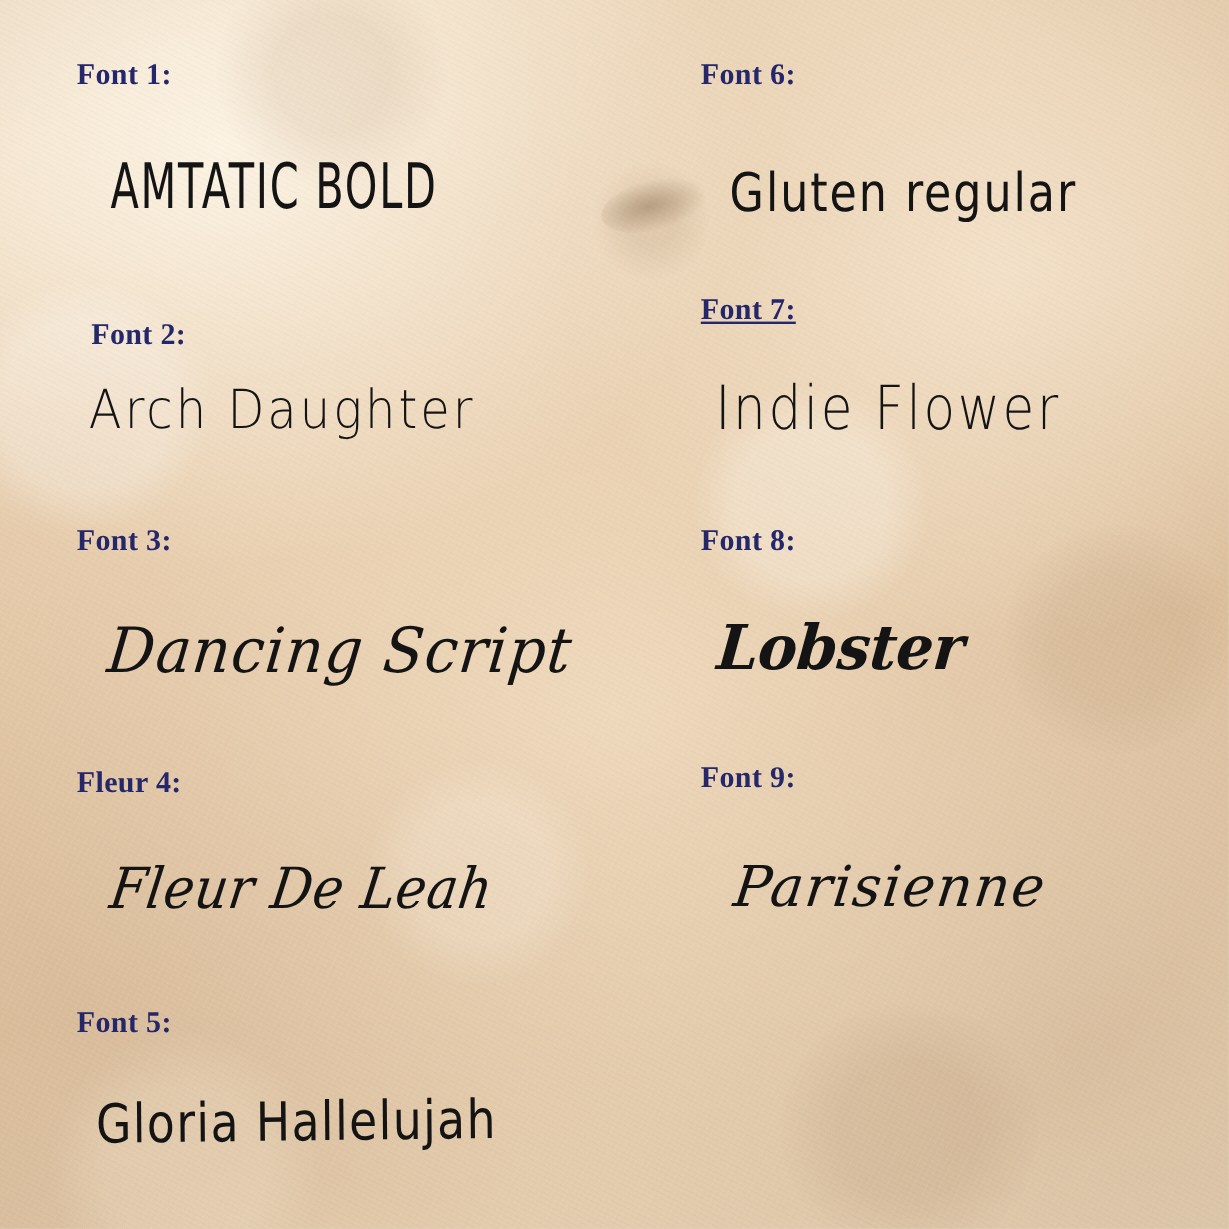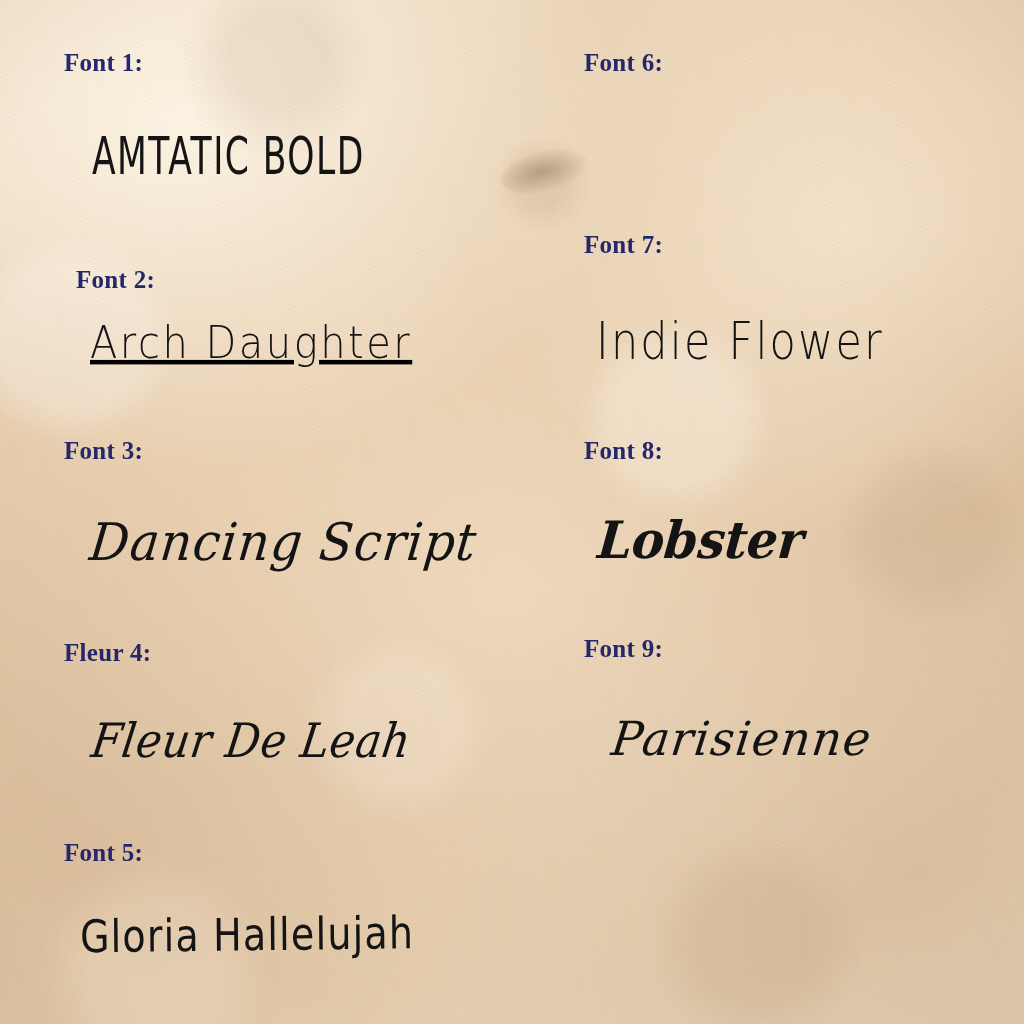--- a/index.html
+++ b/index.html
@@ -218,30 +218,33 @@
   <div id="grid">
 
     <div class="cell left">
       <p class="label" style="position:absolute; left:64px; top:16px;">Font 1:</p>
       <div class="sample-wrap" style="top:105px; left:92px;">
         <p class="sample s1">Amtatic Bold</p>
       </div>
     </div>
     <div class="cell right">
       <p class="label" style="position:absolute; left:72px; top:16px;">Font 6:</p>
+      <div class="sample-wrap" style="top:108px; left:96px;">
+        <p class="sample s6">Gluten regular</p>
+      </div>
     </div>
 
     <div class="cell left">
       <p class="label" style="position:absolute; left:76px; top:10px;margin-top:25px;">Font 2:</p>
-      <div class="sample-wrap" style="top:90px; left:90px;text-decoration:underline;">
+      <div class="sample-wrap" style="top:90px; left:74px;">
         <p class="sample s2">Arch Daughter</p>
       </div>
     </div>
     <div class="cell right">
-      <p class="label" style="position:absolute; left:72px; top:0;">Font 7:</p>
+      <p class="label" style="position:absolute; left:72px; top:14px;text-decoration:underline;">Font 7:</p>
       <div class="sample-wrap" style="top:88px; left:84px;">
         <p class="sample s7">Indie Flower</p>
       </div>
     </div>
 
     <div class="cell left">
       <p class="label" style="position:absolute; left:64px; top:8px;">Font 3:</p>
       <div class="sample-wrap" style="top:88px; left:90px;">
         <p class="sample s3">Dancing Script</p>
       </div>

